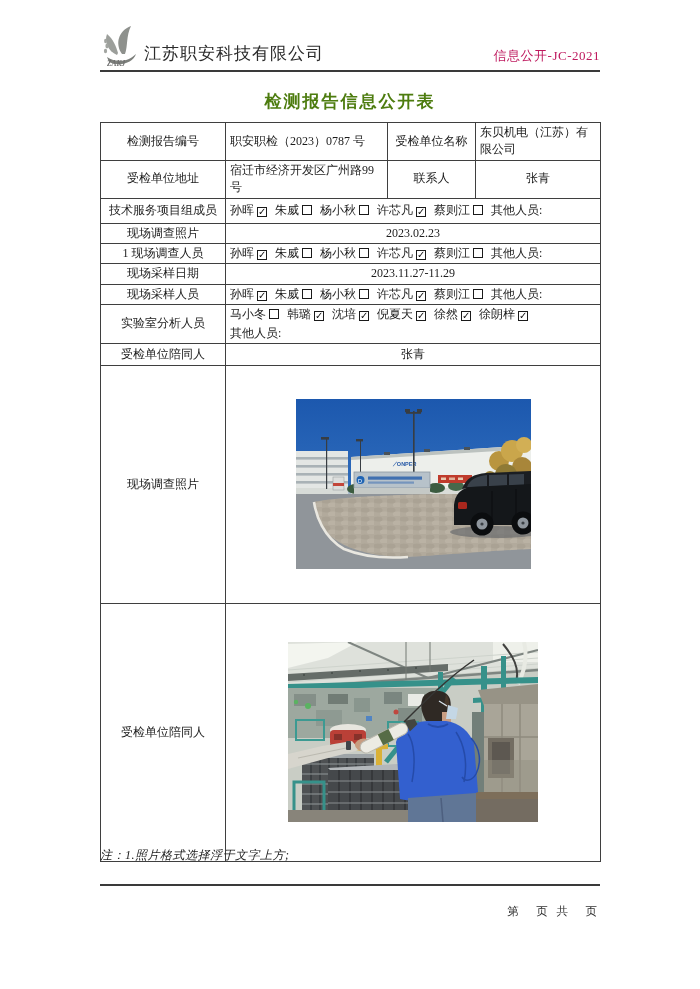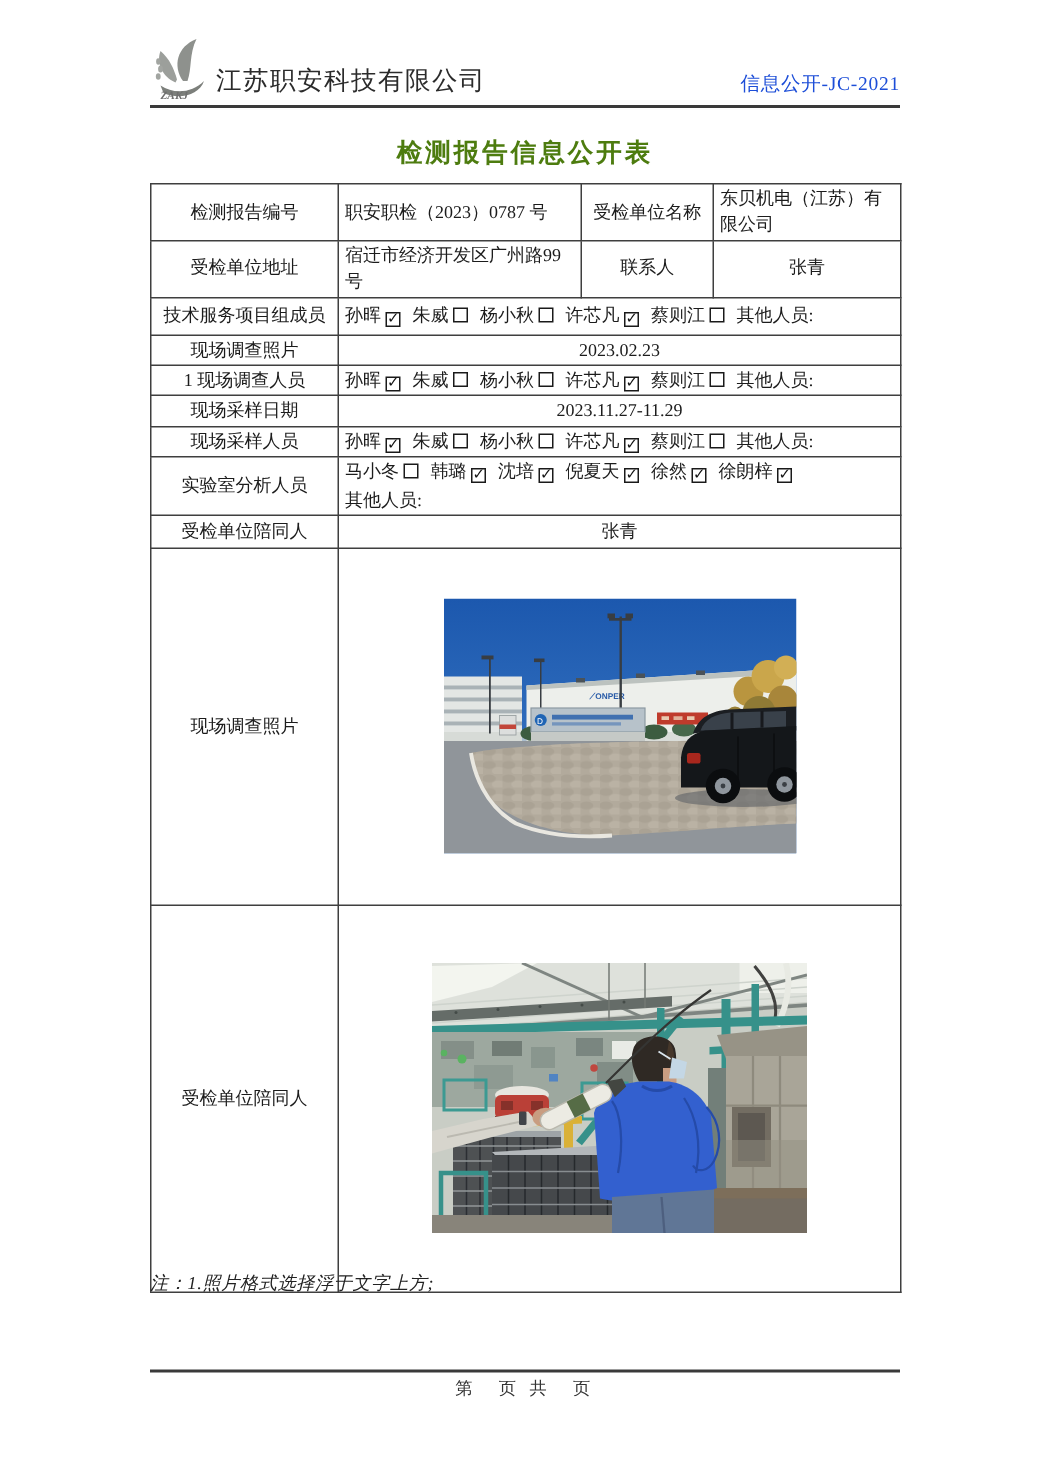--- a/index.html
+++ b/index.html
@@ -13,21 +13,21 @@
   }
   .page { position: absolute; inset: 0; background: #fff; }
 
   
   .header {
     position: absolute; left: 100px; width: 500px; top: 22px; height: 50px;
     border-bottom: 2.5px solid #3a3a3a;
   }
   .header-left { position: absolute; left: 0; bottom: 2px; display: flex; align-items: flex-end; }
   .company-name { font-size: 17px; letter-spacing: 1px; color: #2b2b2b; margin-left: 2px; margin-bottom: 3px; }
-  .doc-code { position: absolute; right: 0; bottom: 5px; font-size: 13px; color: #1d4ed8; letter-spacing: .5px; }
+  .doc-code { position: absolute; right: 0; bottom: 5px; font-size: 13px; color: #be185d; letter-spacing: .5px; }
 
   
   .page-title {
     position: absolute; left: 100px; width: 500px; top: 90px;
     text-align: center; font-size: 17px; font-weight: bold; letter-spacing: 2px; color: #4d7c0f;
   }
 
   
   table.form {
     position: absolute; left: 100px; top: 122px; width: 500px;
@@ -59,23 +59,23 @@
     font-family: "DejaVu Sans", sans-serif;
   }
   .lab-line2 { margin-top: 1px; }
 
   
   .note {
     position: absolute; left: 100px; top: 847px; width: 500px;
     font-size: 12px; color: #222; letter-spacing: .5px; font-style: italic;
   }
   .footer {
-    position: absolute; left: 100px; top: 913px; width: 500px;
-    border-top: 2px solid #3a3a3a; padding-top: 3px;
-    text-align: center; font-size: 11.5px; color: #333; letter-spacing: 3px;
+    position: absolute; left: 100px; top: 884px; width: 500px;
+    border-top: 2px solid #3a3a3a; padding-top: 18px;
+    text-align: right; font-size: 11.5px; color: #333; letter-spacing: 3px;
   }
 </style>
 </head>
 <body>
 
 <div class="page">
 
   <div class="header">
     <div class="header-left">
       <svg width="42" height="44" viewBox="0 0 42 44">

